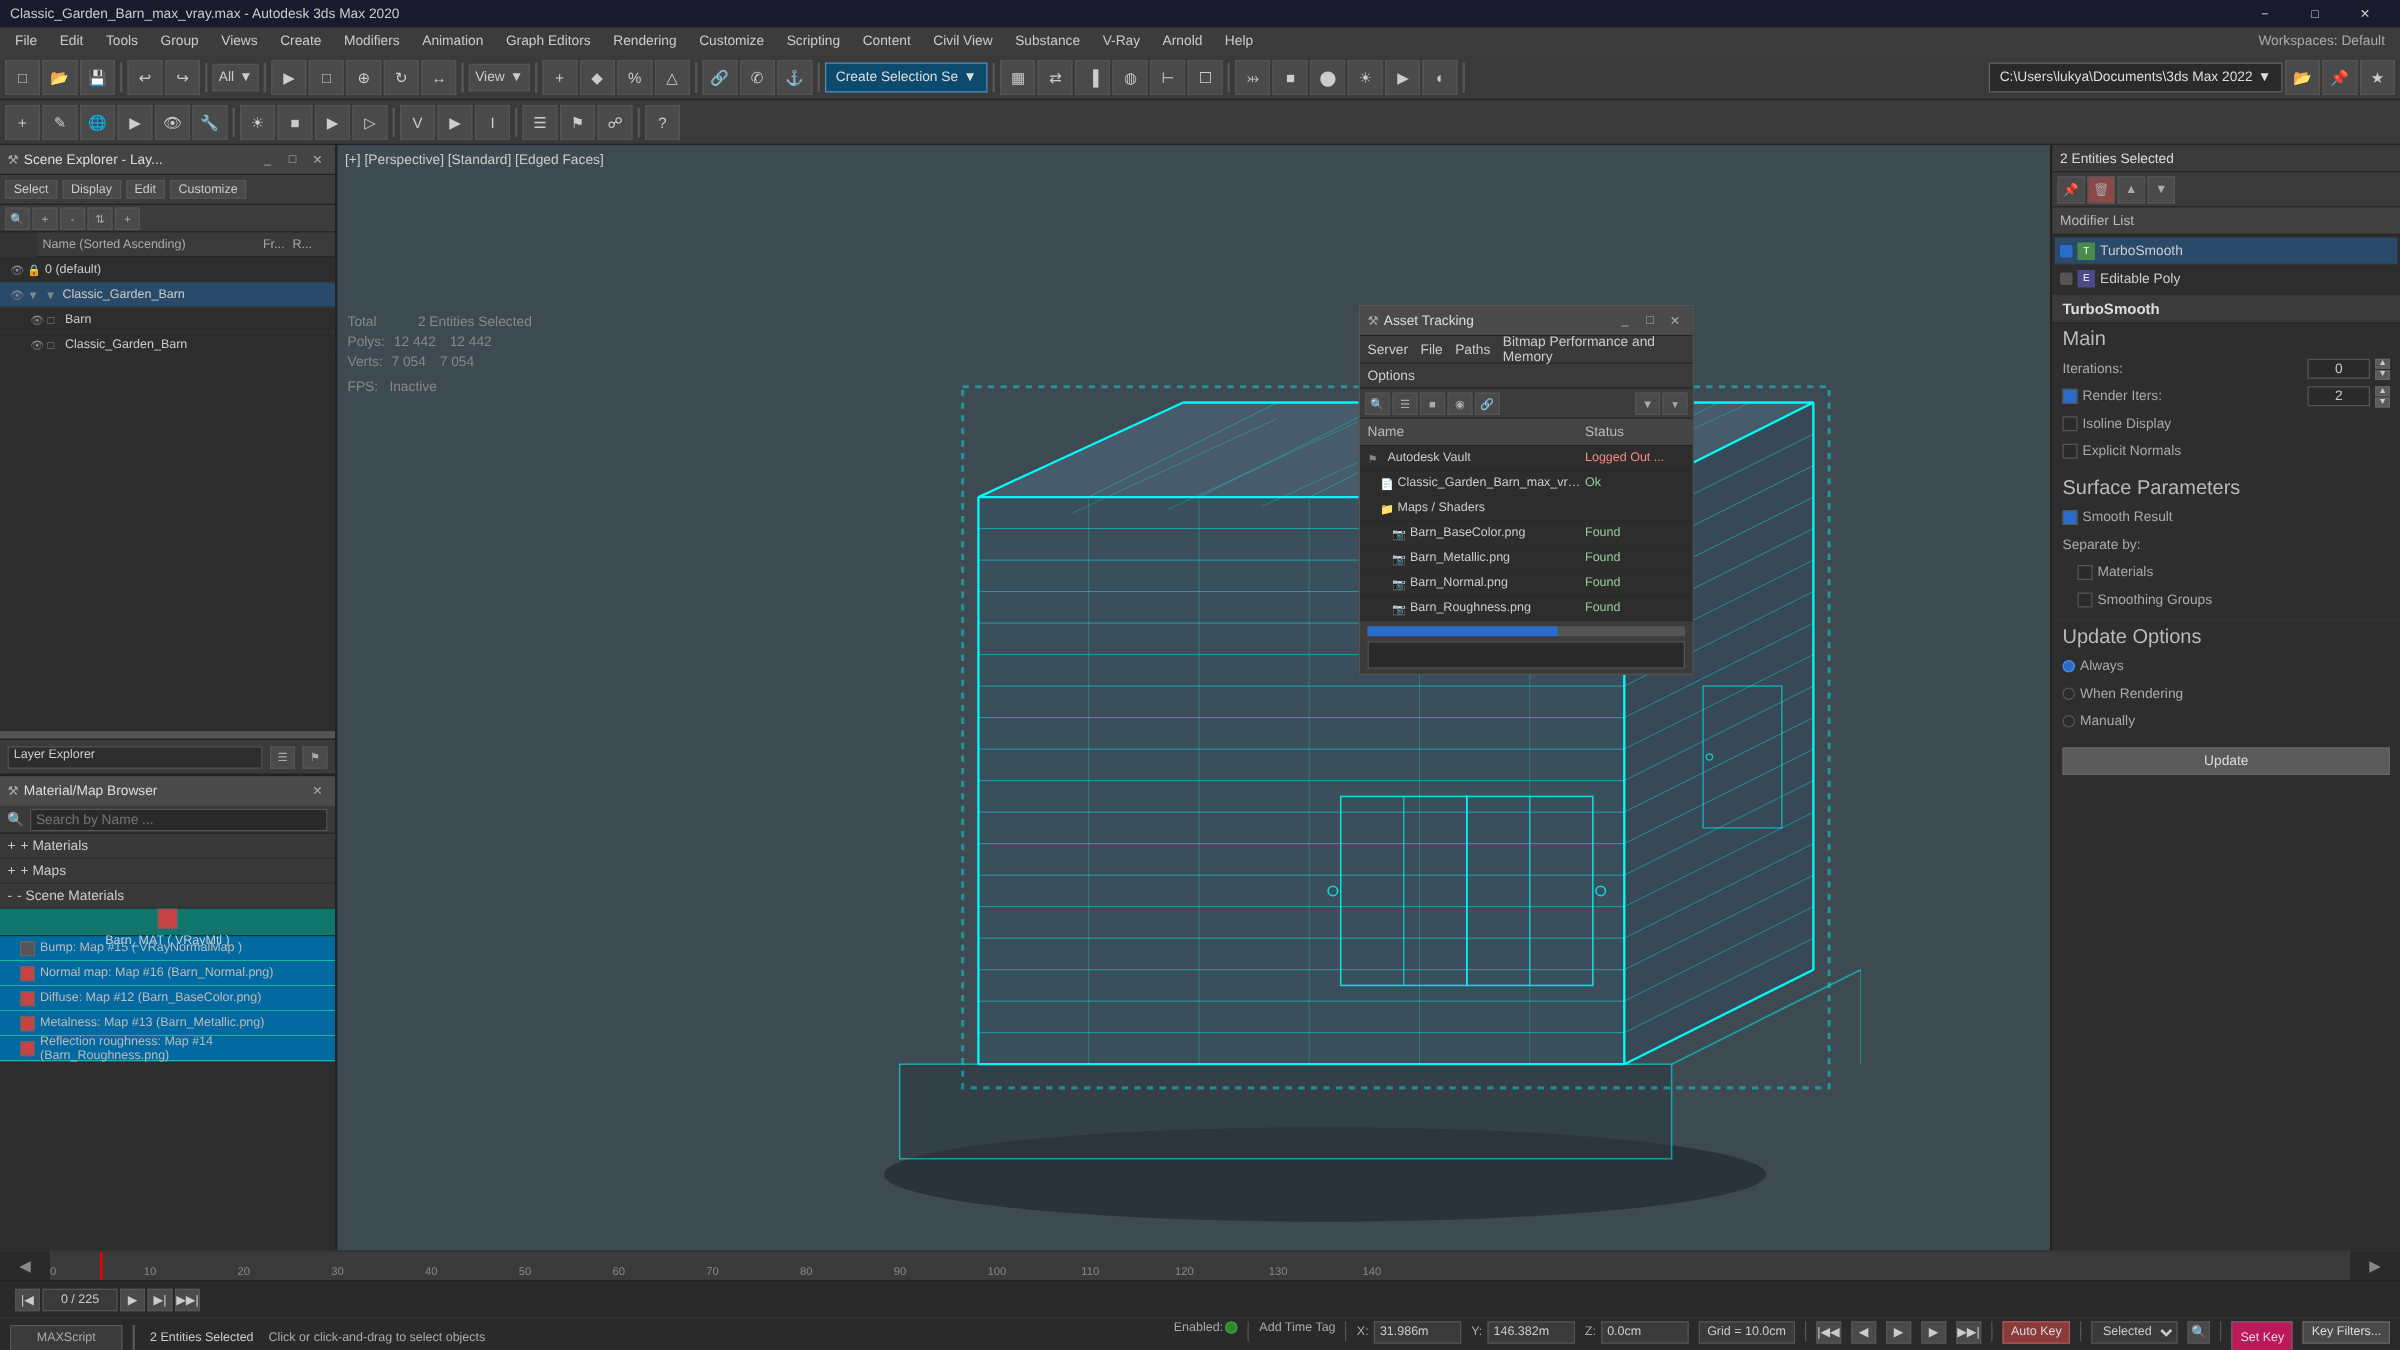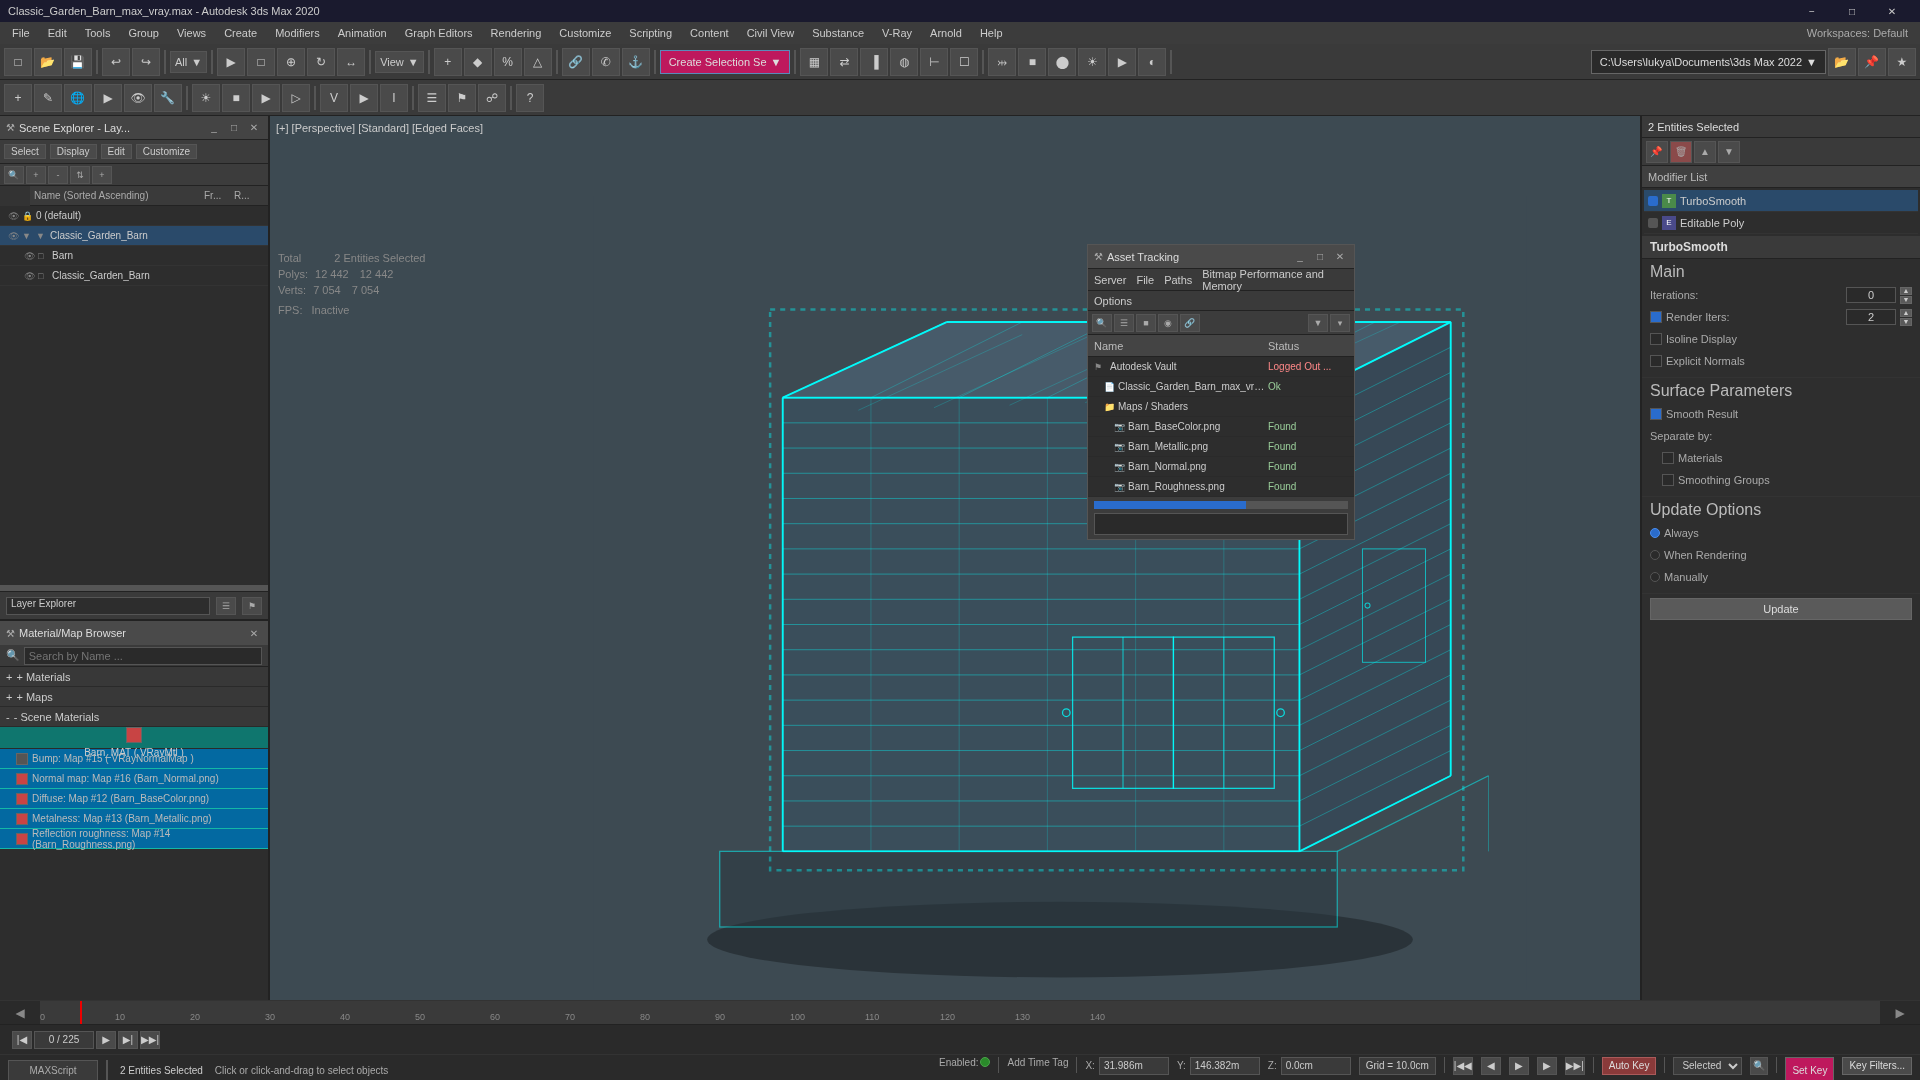--- a/index.html
+++ b/index.html
@@ -103,21 +103,21 @@
       border: 1px solid #666;
       color: #ddd;
       font-size: 11px;
       padding: 0 8px;
       cursor: pointer;
       display: flex;
       align-items: center;
       gap: 4px;
       white-space: nowrap;
     }
-    .tb-label-btn.highlight { background: #be185d; border-color: #5a8aba; text-align: center; }
+    .tb-label-btn.highlight { background: #0c4a6e; border-color: #5a8aba; text-align: center; }
 
     
     .toolbar-row2 {
       width: 100%;
       height: 36px;
       background: #3a3a3a;
       display: flex;
       align-items: center;
       padding: 2px 4px;
       border-bottom: 1px solid #222;
@@ -828,21 +828,21 @@
     <div style="height:22px; background:#3c3c3c; display:flex; align-items:center; padding:0 4px; gap:2px; border-bottom:1px solid #222;">
       <div class="at-tb-btn">🔍</div>
       <div class="at-tb-btn">+</div>
       <div class="at-tb-btn">-</div>
       <div class="at-tb-btn">⇅</div>
       <div class="at-tb-btn">+</div>
     </div>
 
     <div class="tree-header">
       <span style="flex:1;">Name (Sorted Ascending)</span>
-      <span style="width:30px;">Fr...</span>
+      <span style="width:30px;text-align:center;">Fr...</span>
       <span style="width:30px;">R...</span>
     </div>
 
     <div class="layer-tree">
       <div class="tree-row">
         <span class="indent" style="width:4px;"></span>
         <span class="eye-icon">👁</span>
         <span class="eye-icon">🔒</span>
         <span class="row-label">0 (default)</span>
         <span style="width:60px; display:flex; gap:2px;"></span>

